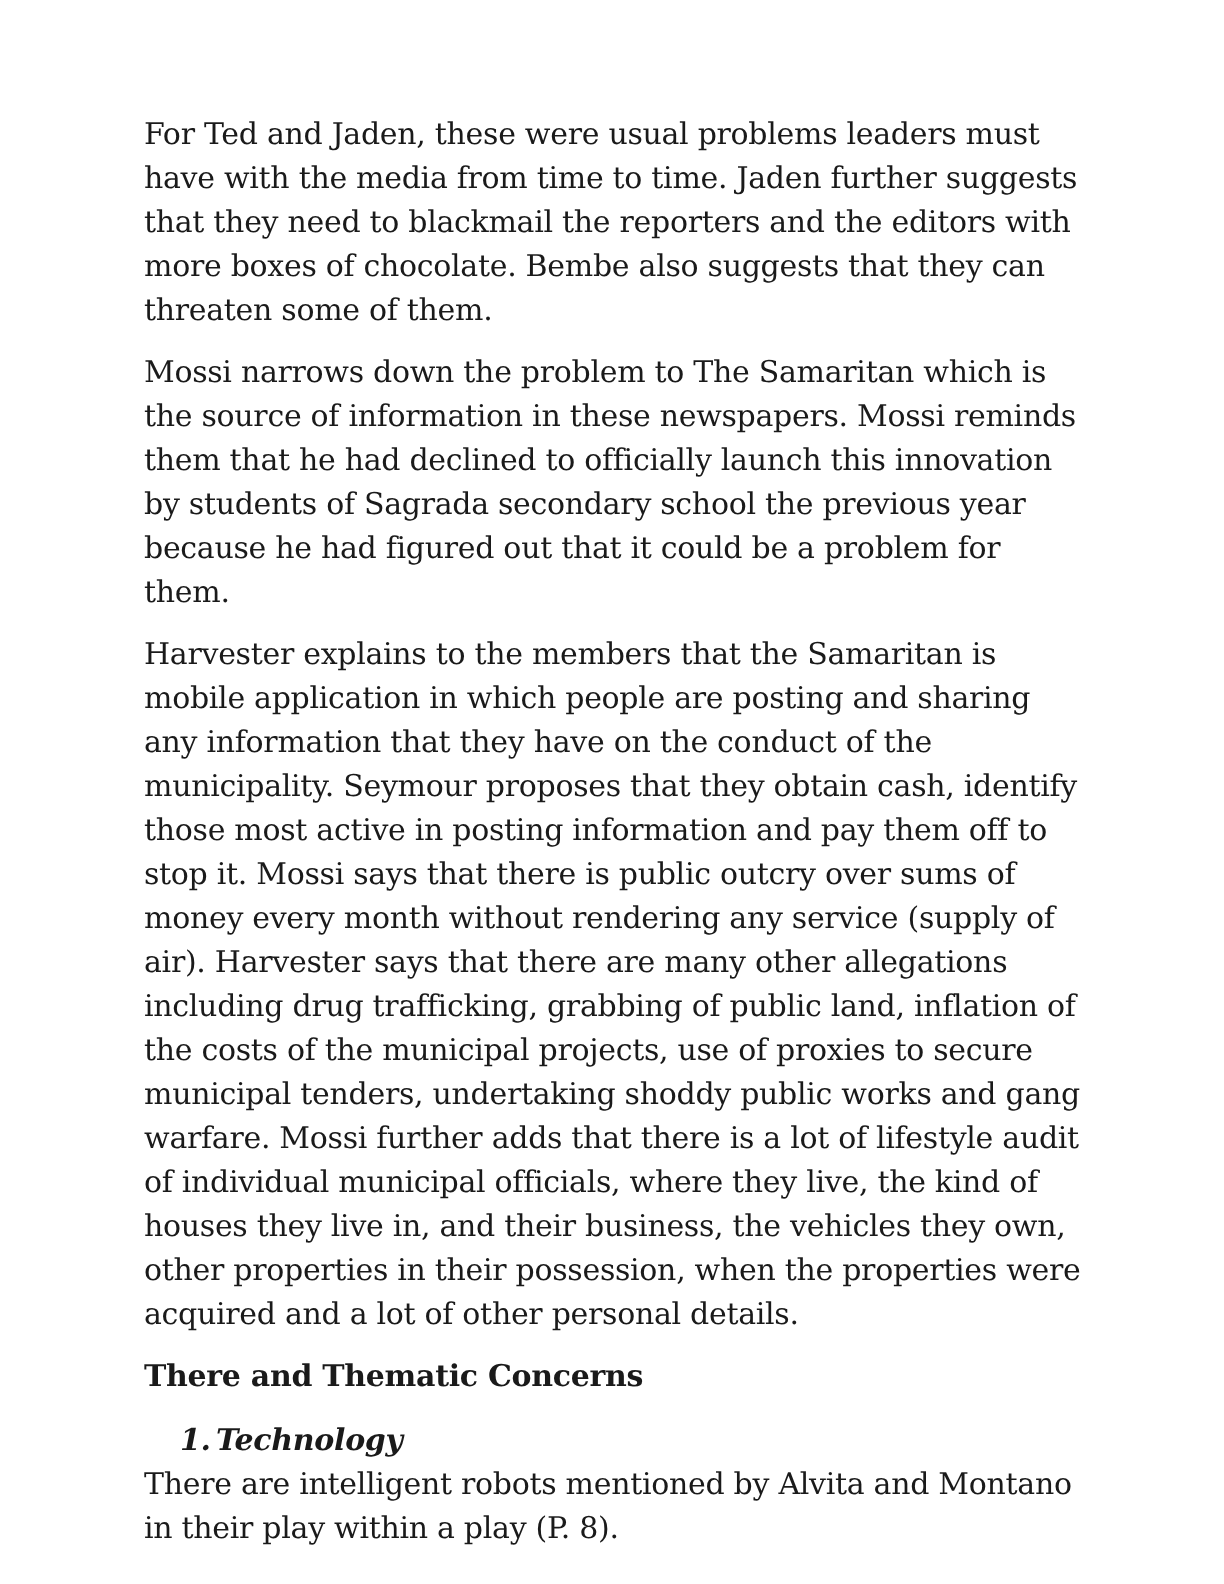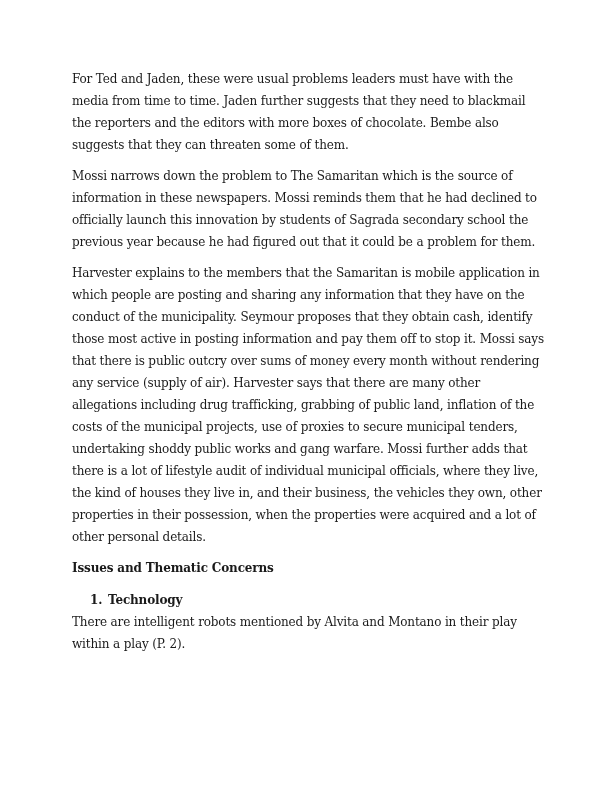--- a/index.html
+++ b/index.html
@@ -1,36 +1,36 @@
 <!DOCTYPE html>
 <html><head>
 <meta charset="utf-8">
 <style>
   html, body { margin: 0; padding: 0; background: #ffffff; }
   body { width: 612px; height: 792px; position: relative; overflow: hidden; }
   .page {
-    position: absolute; left: 72px; top: 68px; width: 472px;
+    position: absolute; left: 72px; top: 56px; width: 472px;
     font-family: "DejaVu Serif", "Liberation Serif", serif;
-    font-size: 12px; line-height: 22px; color: #1a1a1a;
+    font-size: 15px; line-height: 22px; color: #1a1a1a;
     letter-spacing: -0.15px;
   }
   p { margin: 0 0 9px 0; }
   .heading { font-weight: bold; margin: 0 0 10px 0; }
-  .subheading { font-weight: bold; margin: 0 0 0 0; padding-left: 18px; }
+  .subheading { font-weight: bold; font-style: italic; margin: 0 0 0 0; padding-left: 18px; }
   .subheading .num { display: inline-block; width: 18px; }
   .indent1 { padding-left: 2px; }
 </style>
 </head>
 <body>
 
 <div class="page">
   <p>For Ted and Jaden, these were usual problems leaders must have with the media from time to time. Jaden further suggests that they need to blackmail the reporters and the editors with more boxes of chocolate. Bembe also suggests that they can threaten some of them.</p>
   <p>Mossi narrows down the problem to The Samaritan which is the source of information in these newspapers.  Mossi reminds them that he had declined to officially launch this innovation by students of Sagrada secondary school the previous year because he had figured out that it could be a problem for them.</p>
   <p>Harvester explains to the members that the Samaritan is mobile application in which people are posting and sharing any information that they have on the conduct of the municipality. Seymour proposes that they obtain cash, identify those most active in posting information and pay them off to stop it. Mossi says that there is public outcry over sums of money every month without rendering any service (supply of air). Harvester says that there are many other allegations including drug trafficking, grabbing of public land, inflation of the costs of the municipal projects, use of proxies to secure municipal tenders, undertaking shoddy public works and gang warfare. Mossi further adds that there is a lot of lifestyle audit of individual municipal officials, where they live, the kind of houses they live in, and their business, the vehicles they own, other properties in their possession, when the properties were acquired and a lot of other personal details.</p>
 
-  <p class="heading">Issues and Thematic Concerns</p>
+  <p class="heading">There and Thematic Concerns</p>
 
   <p class="subheading">
     <span class="num">1.</span><span>Technology</span>
   </p>
 
-  <p>There are intelligent robots mentioned by Alvita and Montano in their play within a play (P. 2).</p>
+  <p>There are intelligent robots mentioned by Alvita and Montano in their play within a play (P. 8).</p>
 </div>
 
 </body></html>

